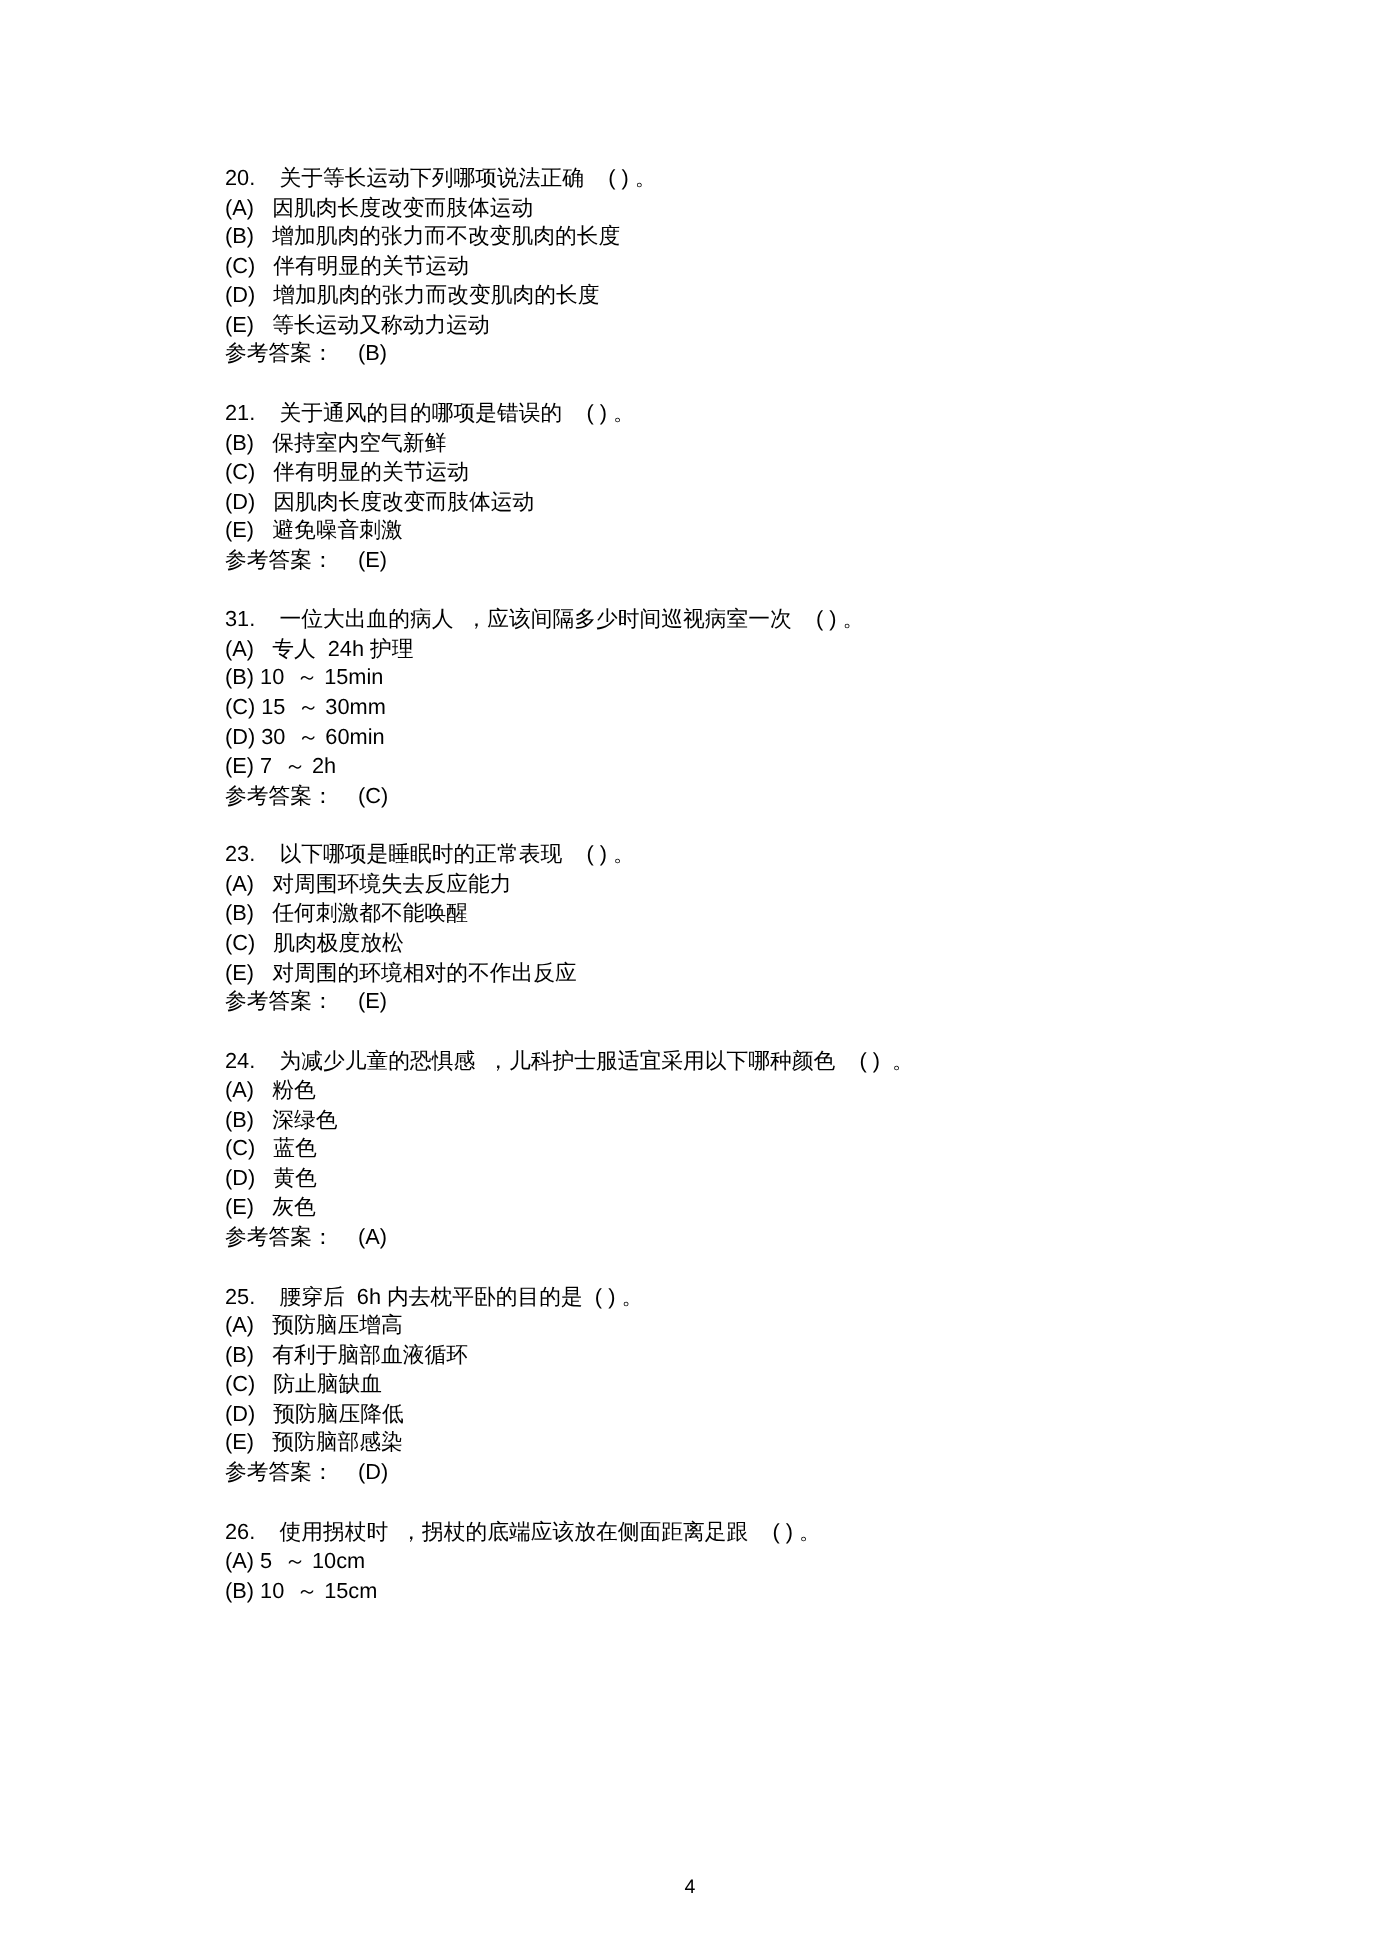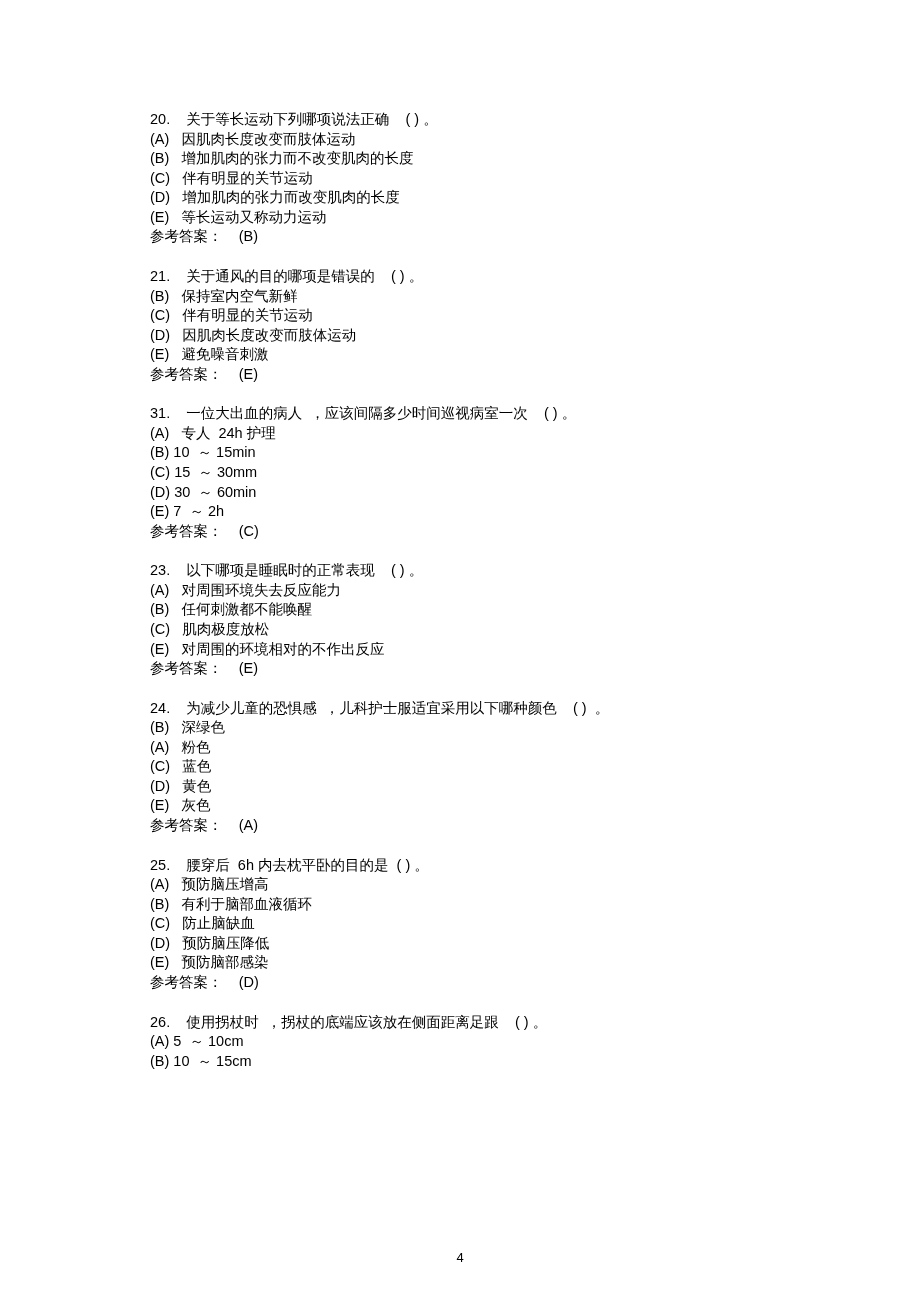--- a/index.html
+++ b/index.html
@@ -78,22 +78,22 @@
     <div class="qstem"><span>23.</span>    <span>以下哪项是睡眠时的正常表现</span>    <span>( )</span> <span>。</span></div>
     <div class="line"><span>(A)</span>   <span>对周围环境失去反应能力</span></div>
     <div class="line"><span>(B)</span>   <span>任何刺激都不能唤醒</span></div>
     <div class="line"><span>(C)</span>   <span>肌肉极度放松</span></div>
     <div class="line"><span>(E)</span>   <span>对周围的环境相对的不作出反应</span></div>
     <div class="ans"><span>参考答案：</span>    <span>(E)</span></div>
   </div>
 
   <div class="qblock">
     <div class="qstem"><span>24.</span>    <span>为减少儿童的恐惧感</span>  <span>，儿科护士服适宜采用以下哪种颜色</span>    <span>( )</span>  <span>。</span></div>
+    <div class="line"><span>(A)</span>   <span>粉色</span></div>
     <div class="line"><span>(B)</span>   <span>深绿色</span></div>
-    <div class="line"><span>(A)</span>   <span>粉色</span></div>
     <div class="line"><span>(C)</span>   <span>蓝色</span></div>
     <div class="line"><span>(D)</span>   <span>黄色</span></div>
     <div class="line"><span>(E)</span>   <span>灰色</span></div>
     <div class="ans"><span>参考答案：</span>    <span>(A)</span></div>
   </div>
 
   <div class="qblock">
     <div class="qstem"><span>25.</span>    <span>腰穿后  6h 内去枕平卧的目的是</span>  <span>( )</span> <span>。</span></div>
     <div class="line"><span>(A)</span>   <span>预防脑压增高</span></div>
     <div class="line"><span>(B)</span>   <span>有利于脑部血液循环</span></div>

